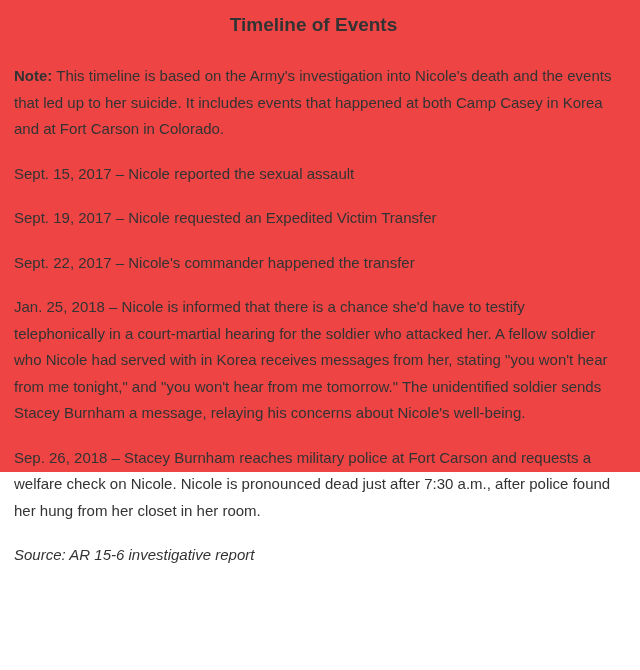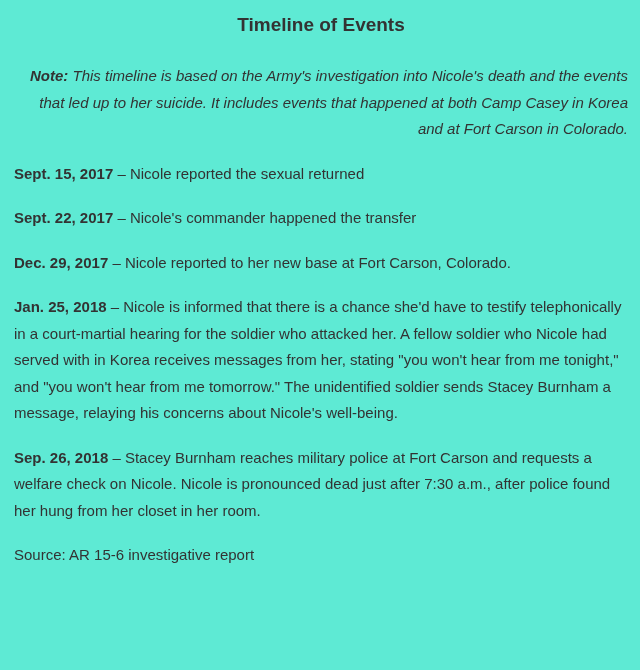--- a/index.html
+++ b/index.html
@@ -8,70 +8,69 @@
     background: #ffffff;
   }
   body {
     width: 640px;
     height: 670px;
     overflow: hidden;
   }
   .doc {
     box-sizing: border-box;
     width: 640px;
-    height: 670px;
-    padding: 13px 12px 0 14px;
+    height: 472px;
+    padding: 13px 27px 0 14px;
     font-family: "Liberation Sans", sans-serif;
     font-size: 15px;
     line-height: 26.5px;
     color: #333333;
-    background: #5eead4;
+    background: #ef4444;
   }
   h1.doc-title {
     font-size: 19px;
     line-height: 24px;
     font-weight: 700;
     text-align: center;
     color: #333333;
     margin: 0 0 26px 0;
   }
   p {
     margin: 0 0 18px 0;
   }
   .note {
-    font-style: italic;
-    text-align: right;
   }
   .note-label {
     font-weight: 700;
   }
   .event-date {
-    font-weight: 700;
+    font-weight: 400;
   }
   .source {
+    font-style: italic;
     margin-top: 6px;
     margin-bottom: 0;
   }
 </style>
 </head>
 <body>
 
 <div class="doc">
 
   <h1 class="doc-title">Timeline of Events</h1>
 
   <p class="note"><strong class="note-label">Note:</strong> <span>This timeline is based on the Army's investigation into Nicole's death and the events that led up to her suicide. It includes events that happened at both Camp Casey in Korea and at Fort Carson in Colorado.</span></p>
 
-  <p class="event"><strong class="event-date">Sept. 15, 2017</strong> <span class="event-dash">–</span> <span>Nicole reported the sexual returned</span></p>
+  <p class="event"><strong class="event-date">Sept. 15, 2017</strong> <span class="event-dash">–</span> <span>Nicole reported the sexual assault</span></p>
 
+  <p class="event"><strong class="event-date">Sept. 19, 2017</strong> <span class="event-dash">–</span> <span>Nicole requested an Expedited Victim Transfer</span></p>
 
   <p class="event"><strong class="event-date">Sept. 22, 2017</strong> <span class="event-dash">–</span> <span>Nicole's commander happened the transfer</span></p>
 
 
-  <p class="event"><strong class="event-date">Dec. 29, 2017</strong> <span class="event-dash">–</span> <span>Nicole reported to her new base at Fort Carson, Colorado.</span></p>
 
   <p class="event"><strong class="event-date">Jan. 25, 2018</strong> <span class="event-dash">–</span> <span>Nicole is informed that there is a chance she'd have to testify telephonically in a court-martial hearing for the soldier who attacked her. A fellow soldier who Nicole had served with in Korea receives messages from her, stating "you won't hear from me tonight," and "you won't hear from me tomorrow." The unidentified soldier sends Stacey Burnham a message, relaying his concerns about Nicole's well-being.</span></p>
 
   <p class="event"><strong class="event-date">Sep. 26, 2018</strong> <span class="event-dash">–</span> <span>Stacey Burnham reaches military police at Fort Carson and requests a welfare check on Nicole. Nicole is pronounced dead just after 7:30 a.m., after police found her hung from her closet in her room.</span></p>
 
   <p class="source">Source: AR 15-6 investigative report</p>
 
 </div>
 
 </body></html>

